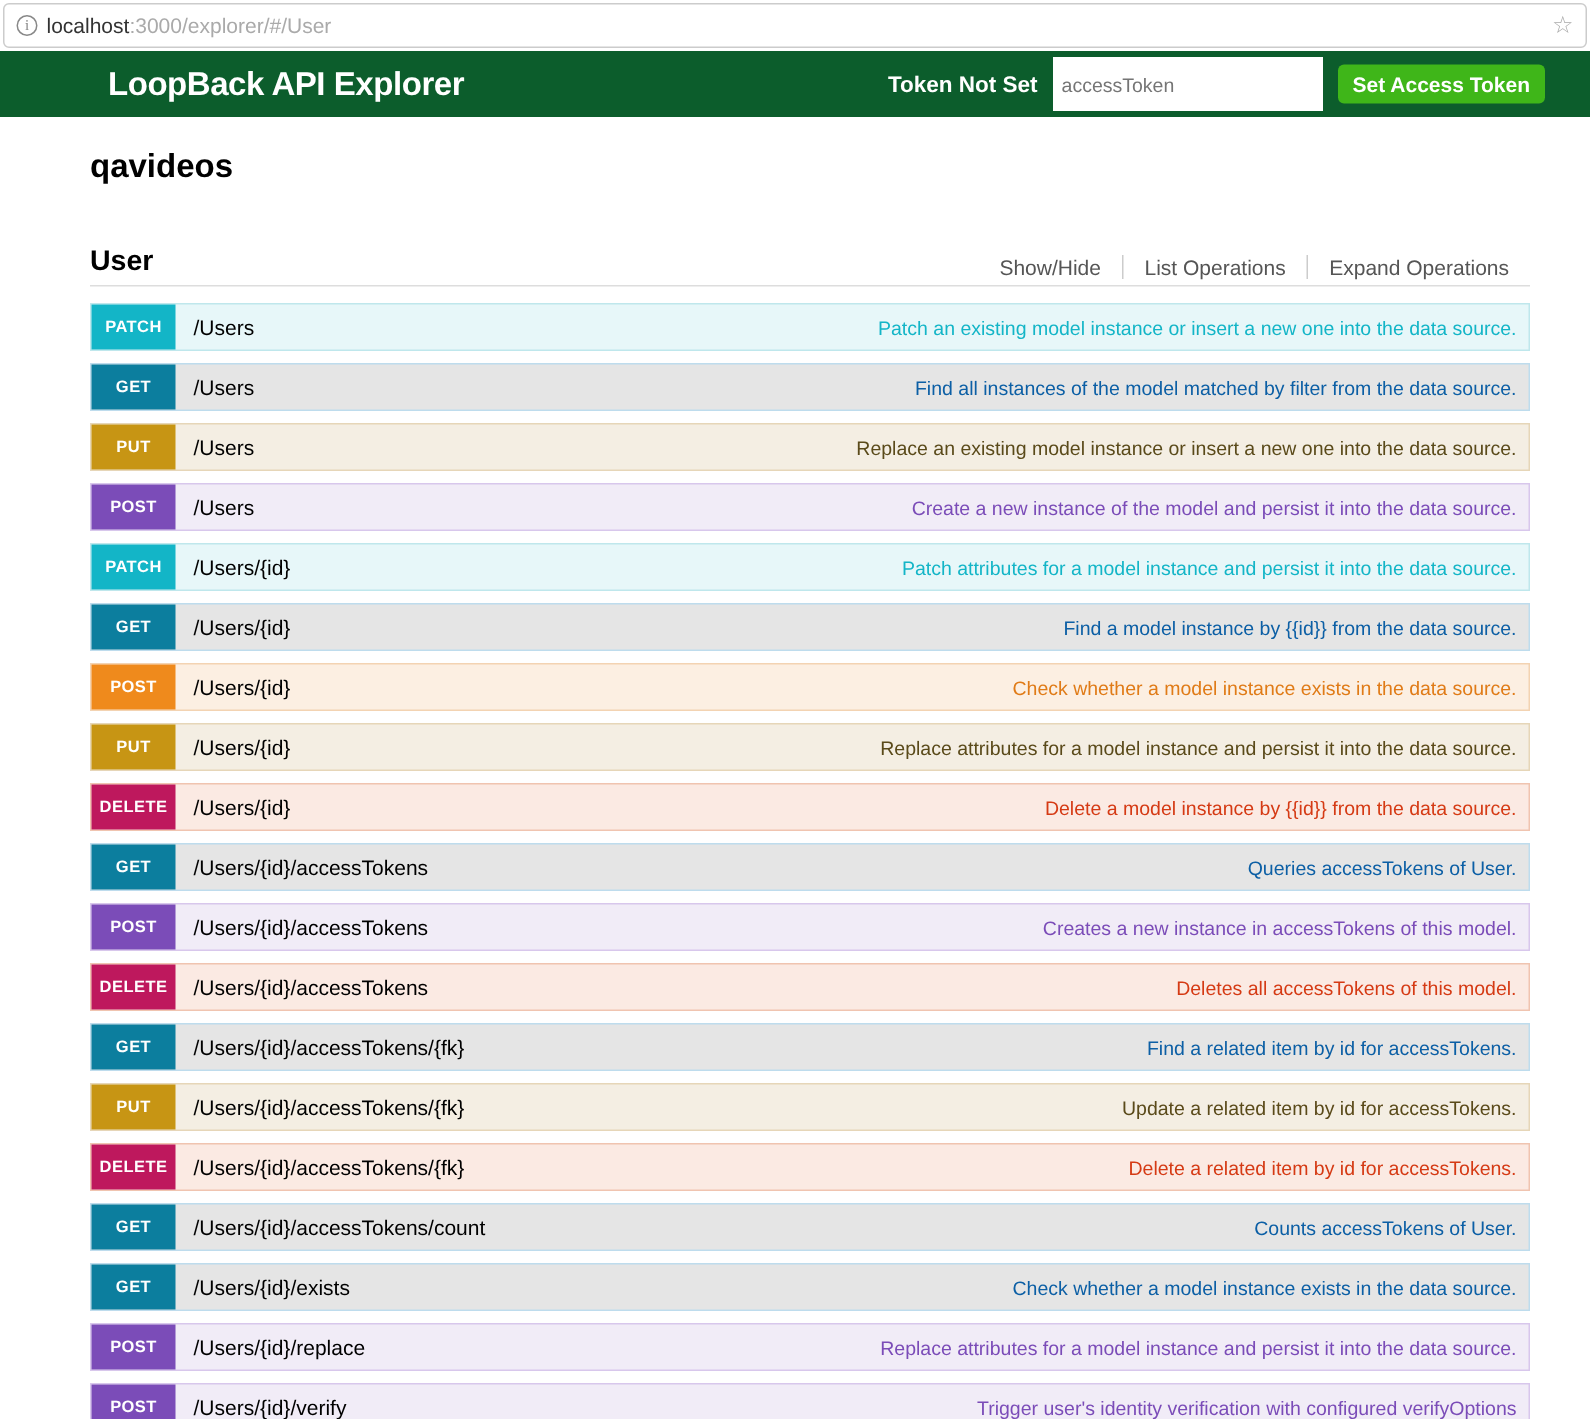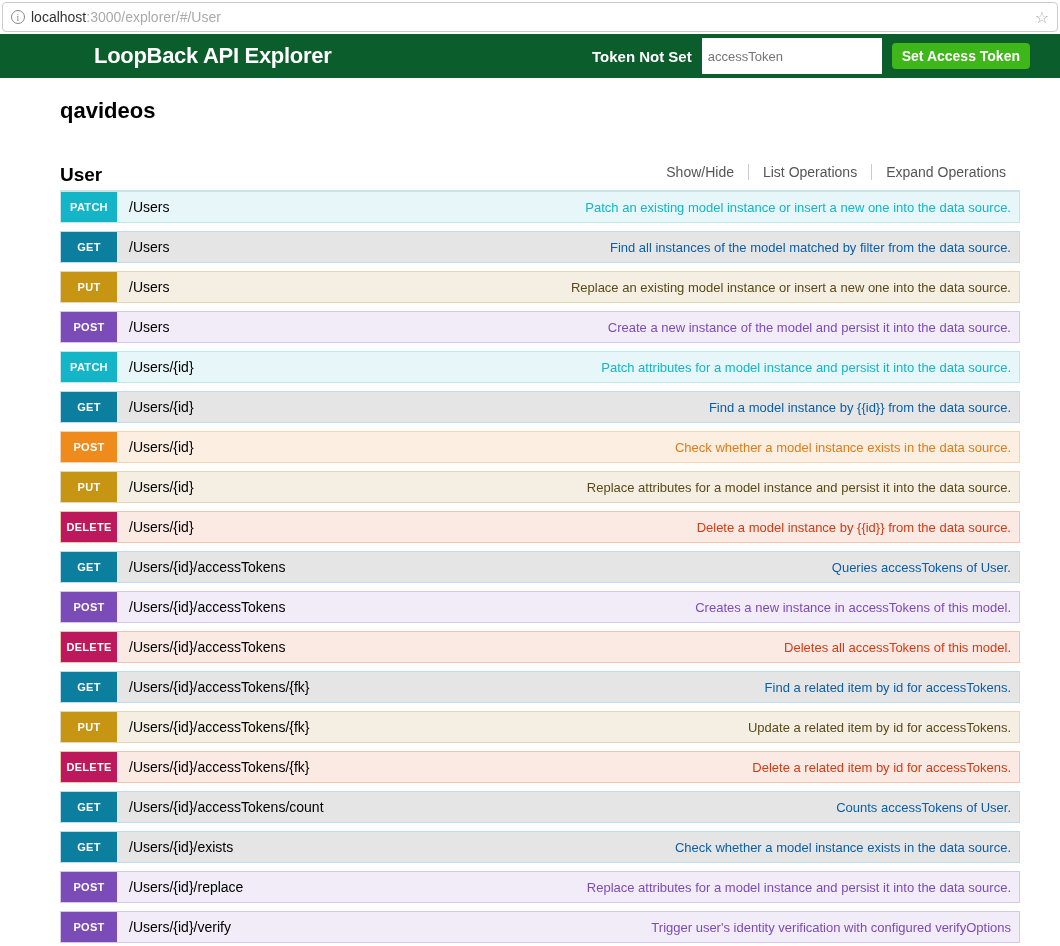--- a/index.html
+++ b/index.html
@@ -44,21 +44,21 @@
     background: #0c5d2c;
     color: #fff;
     height: 44px;
     display: flex;
     align-items: center;
     padding: 0 30px 0 0;
   }
   .header-bar .title {
     font-size: 22px;
     font-weight: bold;
-    margin-left: 94px;
+    margin-left: 72px;
     letter-spacing: -0.3px;
   }
   .header-bar .right {
     margin-left: auto;
     display: flex;
     align-items: center;
     gap: 10px;
   }
   .header-bar .token-label {
     font-weight: bold;
@@ -87,24 +87,24 @@
     padding: 10px 40px 20px 60px;
   }
   .api-title {
     font-size: 22px;
     font-weight: bold;
     margin: 10px 0 40px 0;
     color: #000;
   }
   .resource-head {
     display: flex;
-    align-items: flex-start;
+    align-items: flex-end;
     border-bottom: 1px solid #ddd;
     padding-bottom: 4px;
-    margin-bottom: 0;
+    margin-bottom: 11px;
   }
   .resource-head .name {
     font-size: 19px;
     font-weight: bold;
     color: #000;
   }
   .resource-head .ops {
     margin-left: auto;
     display: flex;
     align-items: center;

